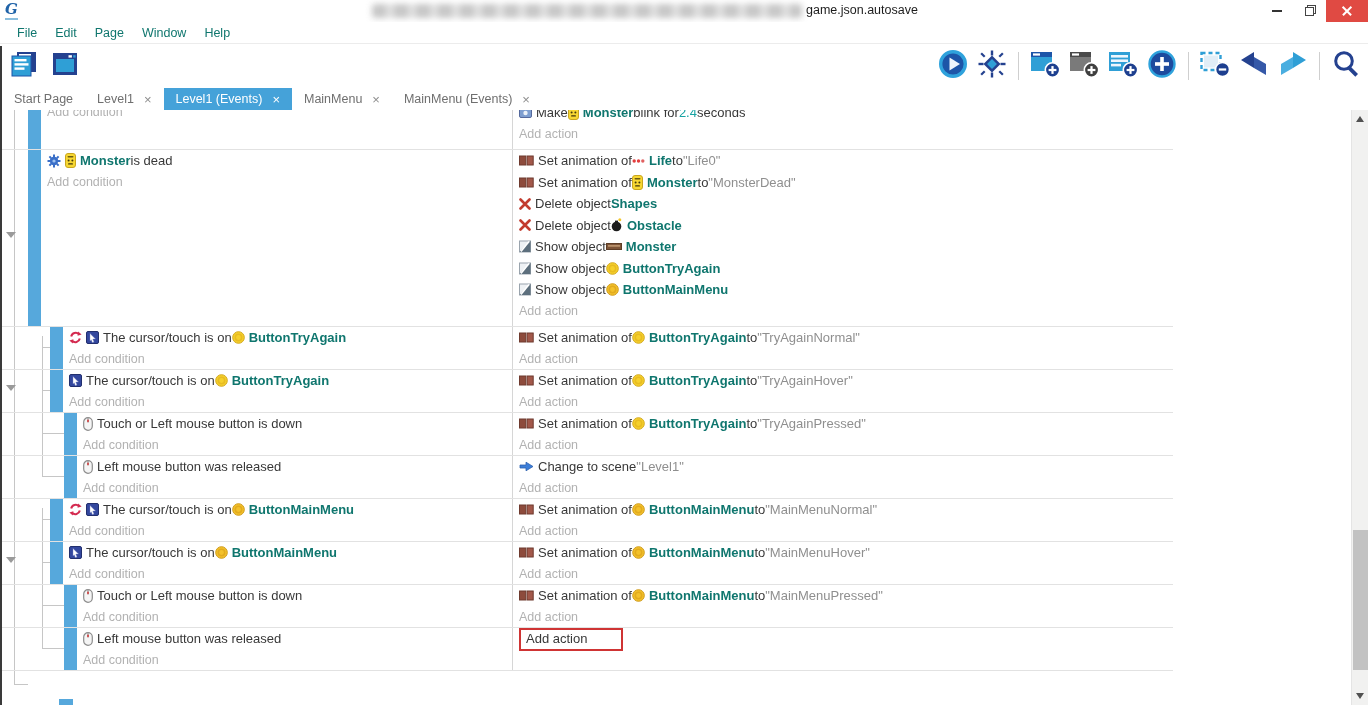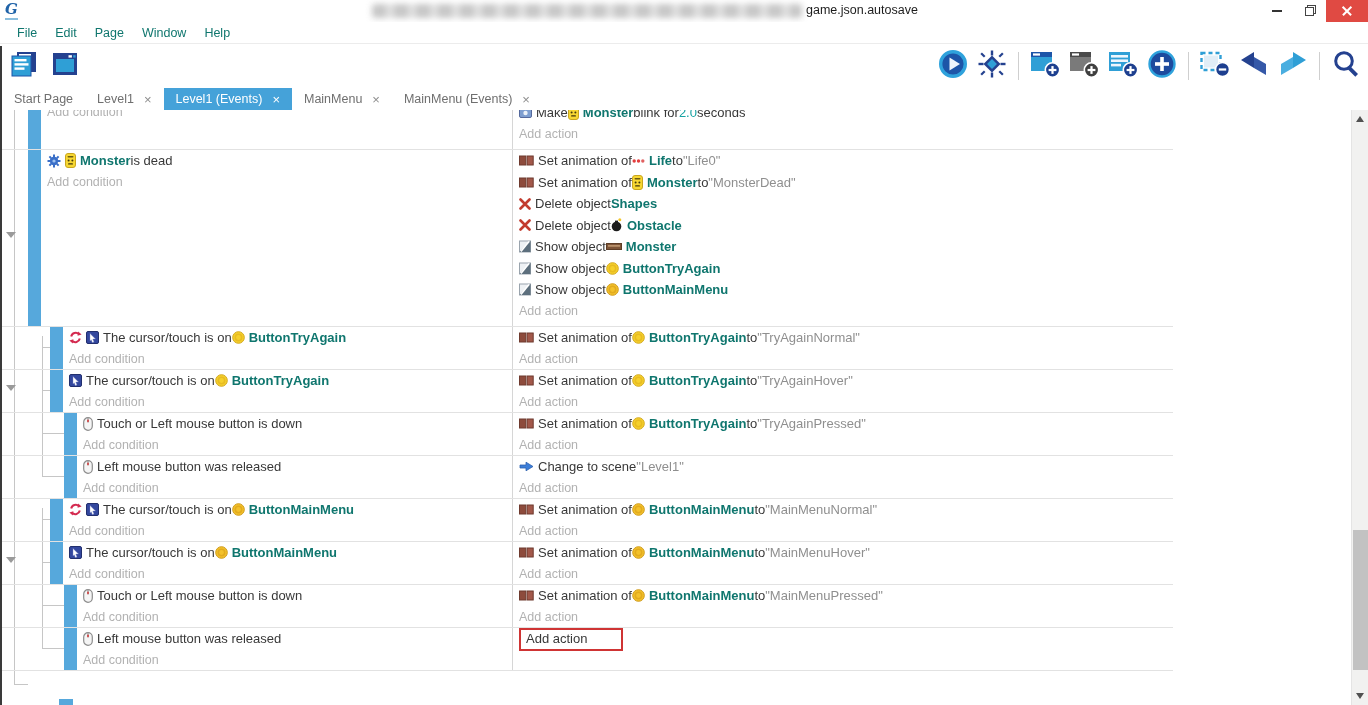--- a/index.html
+++ b/index.html
@@ -286,21 +286,21 @@
                   <svg width="11" height="15" viewBox="0 0 11 15">
                     <rect x="0.5" y="0.5" width="10" height="14" rx="2.5" fill="#f7d732" stroke="#c9a61e"></rect>
                     <rect x="2.5" y="3" width="6" height="1.6" rx="0.8" fill="#6b5a10"></rect>
                     <circle cx="3.6" cy="7.5" r="1" fill="#44390a"></circle>
                     <circle cx="7.4" cy="7.5" r="1" fill="#44390a"></circle>
                     <rect x="3" y="10.2" width="5" height="1.4" rx="0.7" fill="#44390a"></rect>
                   </svg>
                 </span>
                 <span class="obj">Monster</span>
                 <span class="t"> blink for </span>
-                <span class="num">2.0</span>
+                <span class="num">2.4</span>
                 <span class="t"> seconds</span>
               </div>
               <div class="line">
                 <span class="ph">Add action</span>
               </div>
             </div>
           </div>
         </div>
         <div class="erow" style="height: 177px;">
           <div class="gutter" style="width: 26px;"></div>

